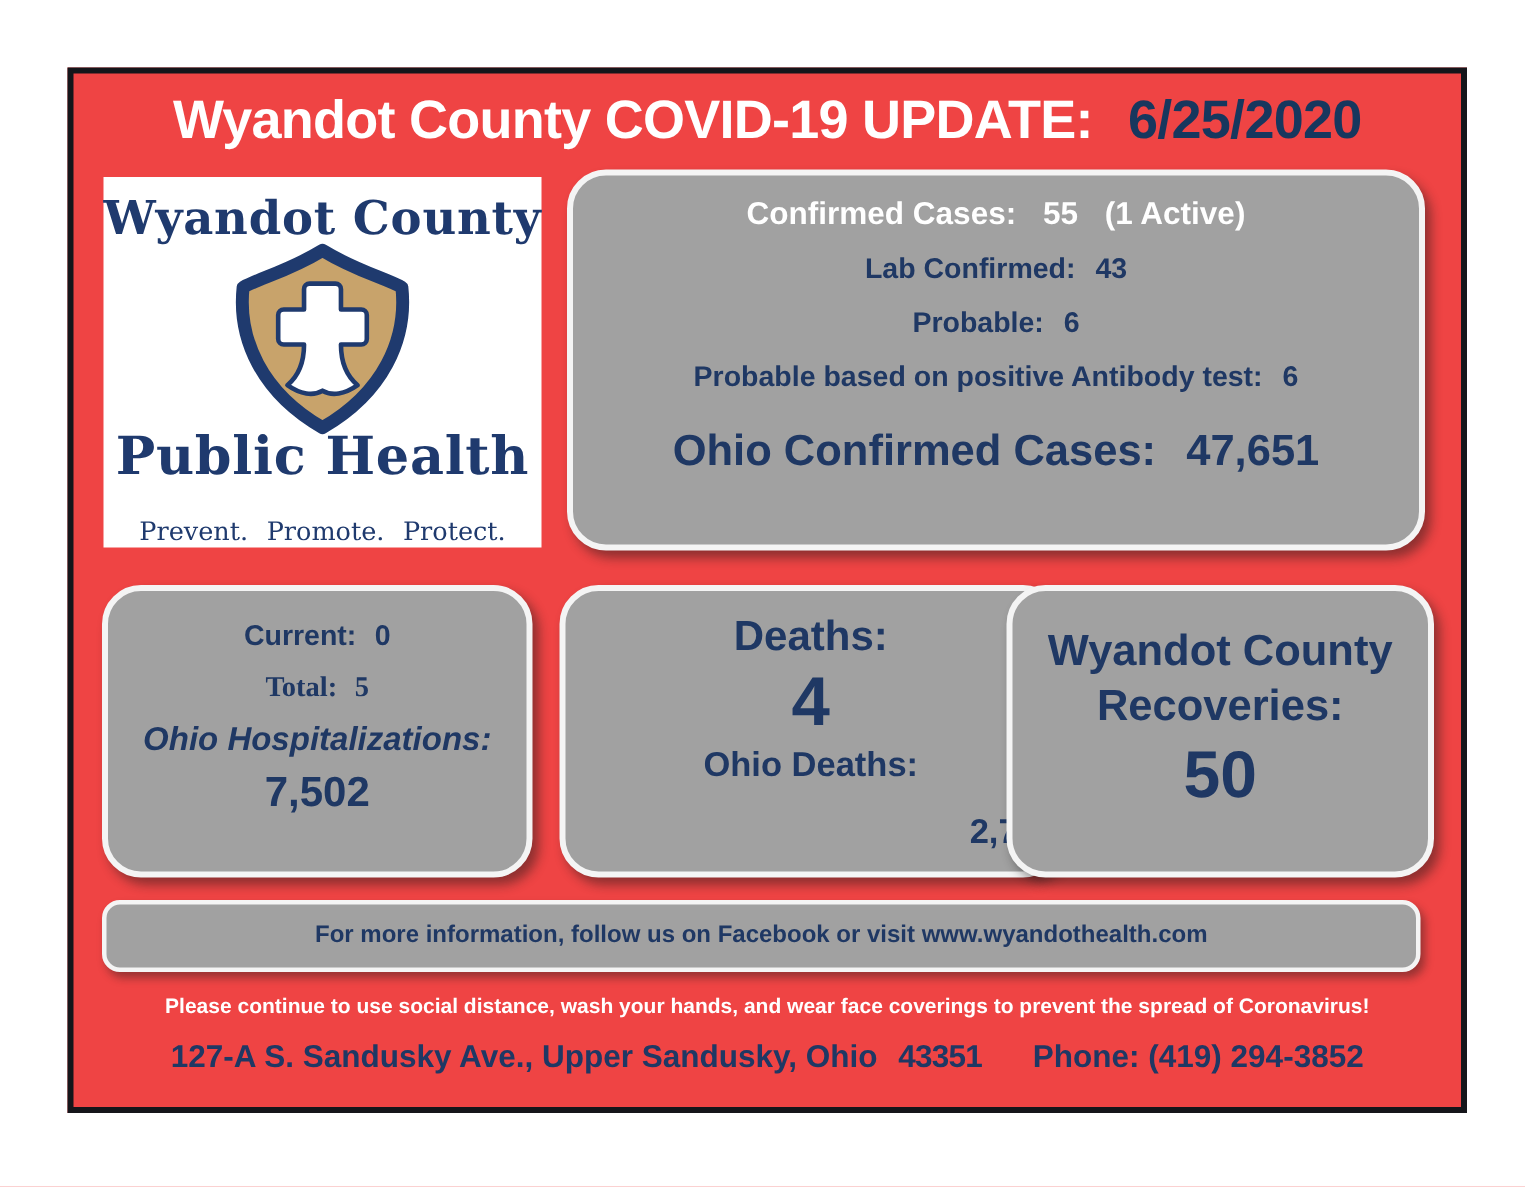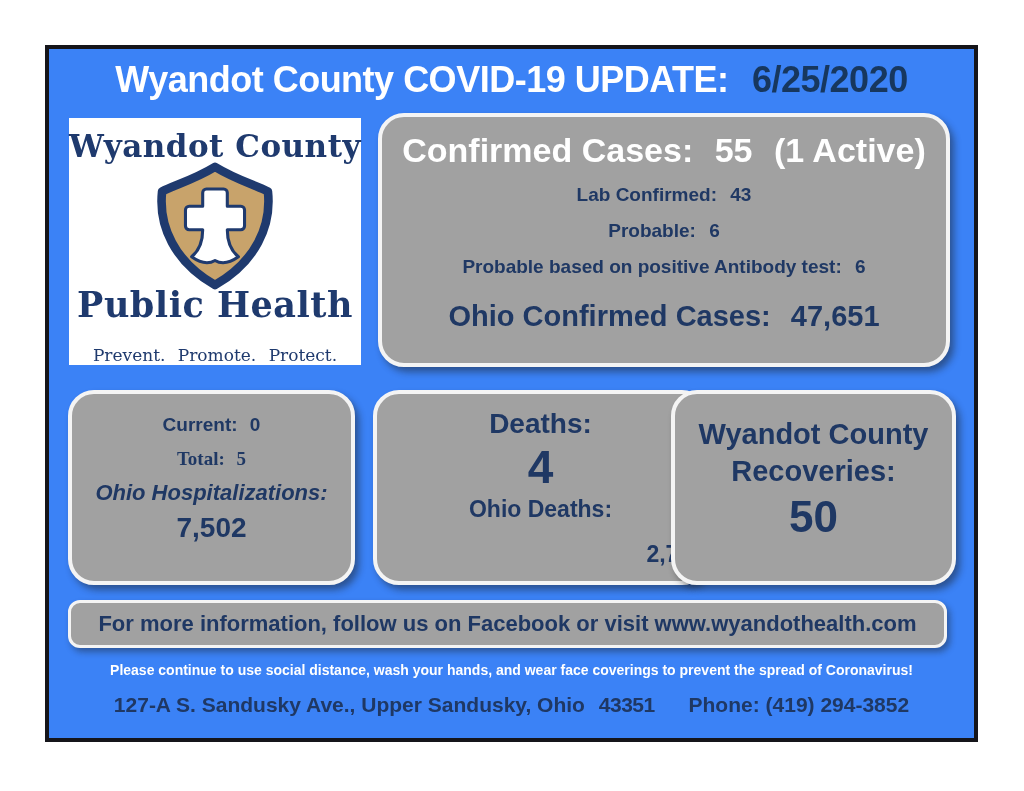--- a/index.html
+++ b/index.html
@@ -1,20 +1,20 @@
 <!DOCTYPE html>
 <html><head>
 <meta charset="utf-8">
 <style>
   * { margin:0; padding:0; box-sizing:border-box; }
   body { font-family:"Liberation Sans","DejaVu Sans",sans-serif; background:#ffffff; }
   .page { position:relative; width:1024px; height:791px; background:#ffffff; overflow:hidden; }
   .panel {
     position:absolute; left:45px; top:45px; width:933px; height:697px;
-    background:#3b82f6; border:4px solid #15151a;
+    background:#ef4444; border:4px solid #15151a;
   }
   .title-row {
     position:absolute; left:0; top:10px; width:100%;
     text-align:center; font-weight:bold; font-size:36px; letter-spacing:-0.5px;
     white-space:nowrap;
   }
   .title-main { color:#ffffff; }
   .title-date { color:#17375E; margin-left:14px; }
 
   
@@ -28,21 +28,21 @@
   .logo-bottom { font-size:35px; font-weight:bold; margin-top:-6px; letter-spacing:0.5px; white-space:nowrap; }
   .logo-tagline { font-size:17px; margin-top:20px; word-spacing:7px; white-space:nowrap; }
 
   
   .gbox {
     position:absolute; background:#A1A1A1; border:4px solid #F4F4F4; border-radius:26px;
     box-shadow:4px 5px 7px rgba(25,25,25,0.45);
     text-align:center; color:#1F3864; font-weight:bold;
   }
   .confirmed-box { left:329px; top:64px; width:572px; height:254px; padding-top:14px; }
-  .c-heading { color:#ffffff; font-size:34px; white-space:nowrap; }
+  .c-heading { color:#ffffff; font-size:21px; white-space:nowrap; }
   .c-heading .gap { margin-left:12px; }
   .c-detail { font-size:19px; margin-top:14px; white-space:nowrap; }
   .c-detail:first-of-type { margin-top:18px; }
   .c-detail .gap { margin-left:8px; }
   .c-ohio { font-size:29px; margin-top:22px; white-space:nowrap; }
   .c-ohio .gap { margin-left:12px; }
 
   .hosp-box { left:19px; top:341px; width:287px; height:195px; padding-top:12px; }
   .h-heading { font-size:26px; }
   .h-line { font-size:19px; margin-top:8px; }
@@ -59,21 +59,21 @@
 
   .recov-box { left:622px; top:341px; width:285px; height:195px; padding-top:22px; }
   .r-heading { font-size:29px; line-height:37px; }
   .r-value { font-size:44px; margin-top:2px; }
 
   .info-bar {
     position:absolute; left:19px; top:551px; width:879px; height:48px;
     background:#A1A1A1; border:3px solid #F4F4F4; border-radius:12px;
     box-shadow:3px 4px 6px rgba(25,25,25,0.4);
     display:flex; align-items:center; justify-content:center;
-    color:#1F3864; font-weight:bold; font-size:22px; white-space:nowrap;
+    color:#1F3864; font-weight:bold; font-size:16px; white-space:nowrap;
   }
   .reminder {
     position:absolute; left:0; top:613px; width:100%; text-align:center;
     color:#ffffff; font-weight:bold; font-size:14px; white-space:nowrap;
   }
   .address {
     position:absolute; left:0; top:644px; width:100%; text-align:center;
     color:#1F3864; font-weight:bold; font-size:21px; white-space:nowrap;
   }
   .address .zip { font-weight:900; margin-left:8px; letter-spacing:-0.5px; }

